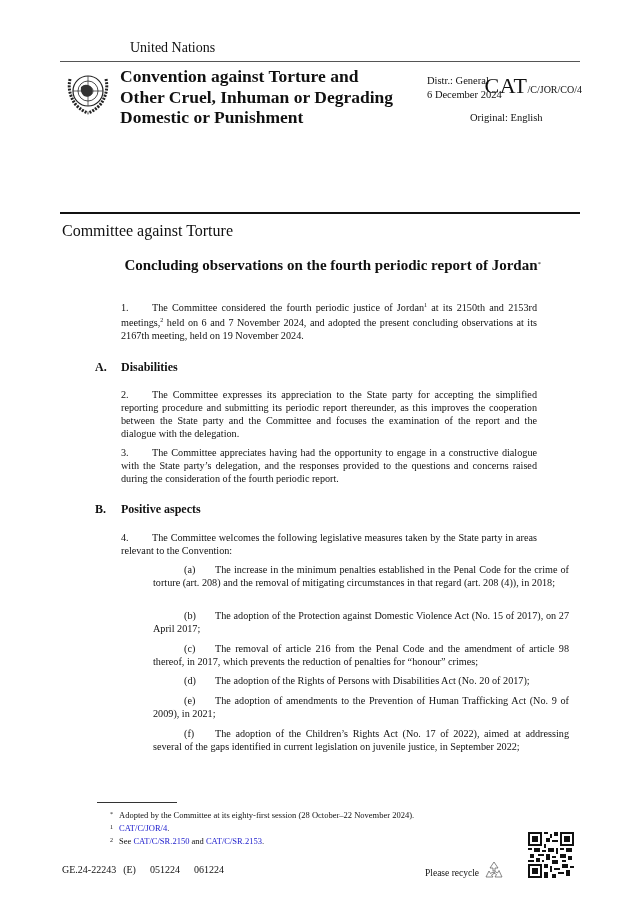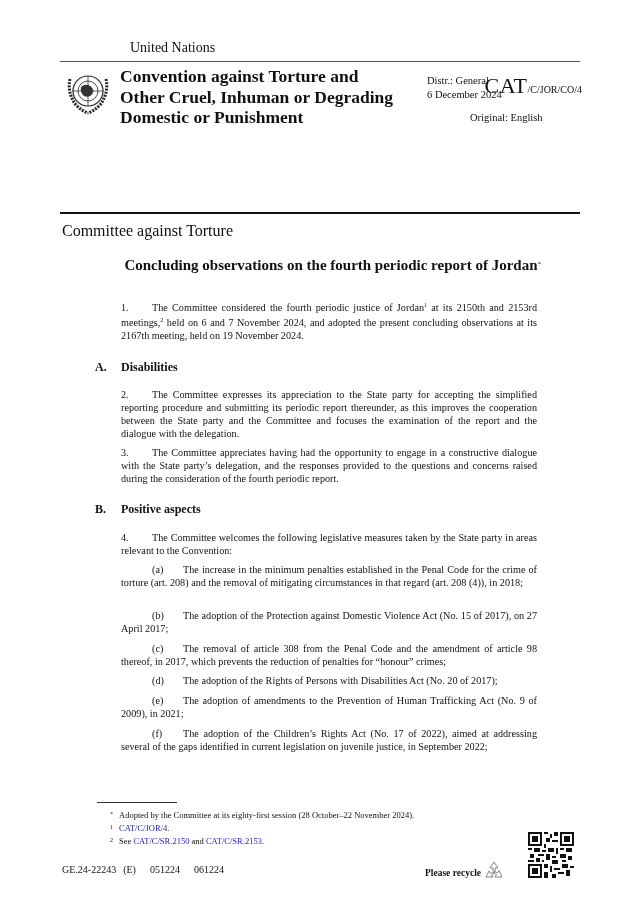--- a/index.html
+++ b/index.html
@@ -14,30 +14,30 @@
   .conv-title { left: 120px; top: 66px; font-size: 17.5px; font-weight: bold; line-height: 20.5px; width: 280px; }
   .distr { left: 427px; top: 74px; font-size: 10.5px; line-height: 13.5px; }
   .distr .orig { margin-top: 10px; margin-left: 43px; }
   .rule-thick { left: 60px; top: 212px; width: 520px; height: 2px; background: #111; }
   .committee { left: 62px; top: 222px; font-size: 16px; font-weight: normal; text-align: right; }
   .doc-title { left: 121px; top: 255px; font-size: 15px; font-weight: bold; line-height: 19px; width: 420px; text-align: right; }
   .doc-title sup { font-size: 7px; font-weight: normal; vertical-align: 4px; }
   .para { position: absolute; left: 121px; width: 416px; font-size: 10.2px; line-height: 13px; text-align: justify; }
   .para .num { display: inline-block; width: 31px; }
   .sub .num { display: inline-block; width: 31px; }
-  .sub { text-indent: 31px; }
+  .sub { text-indent: 31px; margin-left: 32px; }
   .para sup { font-size: 6px; vertical-align: 4px; }
   .heading { position: absolute; left: 95px; font-size: 12px; font-weight: bold; }
   .heading .letter { display: inline-block; width: 26px; }
   .fn-rule { left: 97px; top: 802px; width: 80px; height: 1px; background: #333; }
   .footnotes { left: 110px; top: 808px; font-size: 8.5px; line-height: 12px; }
   .footnotes .fm { display: inline-block; width: 9px; font-size: 6px; vertical-align: 2px; }
   .link { color: #1a1acc; }
   .job { left: 62px; top: 864px; font-size: 10px; word-spacing: 1px; }
-  .recycle { left: 425px; top: 868px; font-size: 9.5px; font-weight: bold; }
+  .recycle { left: 425px; top: 868px; font-size: 9.5px; font-weight: normal; }
   .recycle-icon { left: 483px; top: 860px; width: 22px; height: 22px; }
   .qr { left: 528px; top: 832px; width: 46px; height: 46px; }
 </style>
 </head>
 <body>
 
 <div class="abs un-label">United Nations</div>
 <div class="abs symbol"><span>CAT</span><small>/C/JOR/CO/4</small></div>
 <div class="abs rule-thin"></div>
 
@@ -74,21 +74,21 @@
 <div class="para" style="top:446px"><span class="num">3.</span><span>The Committee appreciates having had the opportunity to engage in a constructive dialogue with the State party’s delegation, and the responses provided to the questions and concerns raised during the consideration of the fourth periodic report.</span></div>
 
 <div class="heading" style="top:502px"><span class="letter">B.</span><span>Positive aspects</span></div>
 
 <div class="para" style="top:531px"><span class="num">4.</span><span>The Committee welcomes the following legislative measures taken by the State party in areas relevant to the Convention:</span></div>
 
 <div class="para sub" style="top:563px"><span class="num" style="text-indent:0">(a)</span><span>The increase in the minimum penalties established in the Penal Code for the crime of torture (art. 208) and the removal of mitigating circumstances in that regard (art. 208 (4)), in 2018;</span></div>
 
 <div class="para sub" style="top:609px"><span class="num" style="text-indent:0">(b)</span><span>The adoption of the Protection against Domestic Violence Act (No. 15 of 2017), on 27 April 2017;</span></div>
 
-<div class="para sub" style="top:642px"><span class="num" style="text-indent:0">(c)</span><span>The removal of article 308 from the Penal Code and the amendment of article 98 thereof, in 2017, which prevents the reduction of penalties for “honour” crimes;</span></div>
+<div class="para sub" style="top:642px"><span class="num" style="text-indent:0">(c)</span><span>The removal of article 216 from the Penal Code and the amendment of article 98 thereof, in 2017, which prevents the reduction of penalties for “honour” crimes;</span></div>
 
 <div class="para sub" style="top:674px"><span class="num" style="text-indent:0">(d)</span><span>The adoption of the Rights of Persons with Disabilities Act (No. 20 of 2017);</span></div>
 
 <div class="para sub" style="top:694px"><span class="num" style="text-indent:0">(e)</span><span>The adoption of amendments to the Prevention of Human Trafficking Act (No. 9 of 2009), in 2021;</span></div>
 
 <div class="para sub" style="top:727px"><span class="num" style="text-indent:0">(f)</span><span>The adoption of the Children’s Rights Act (No. 17 of 2022), aimed at addressing several of the gaps identified in current legislation on juvenile justice, in September 2022;</span></div>
 
 <div class="abs fn-rule"></div>
 
 <div class="abs footnotes">

